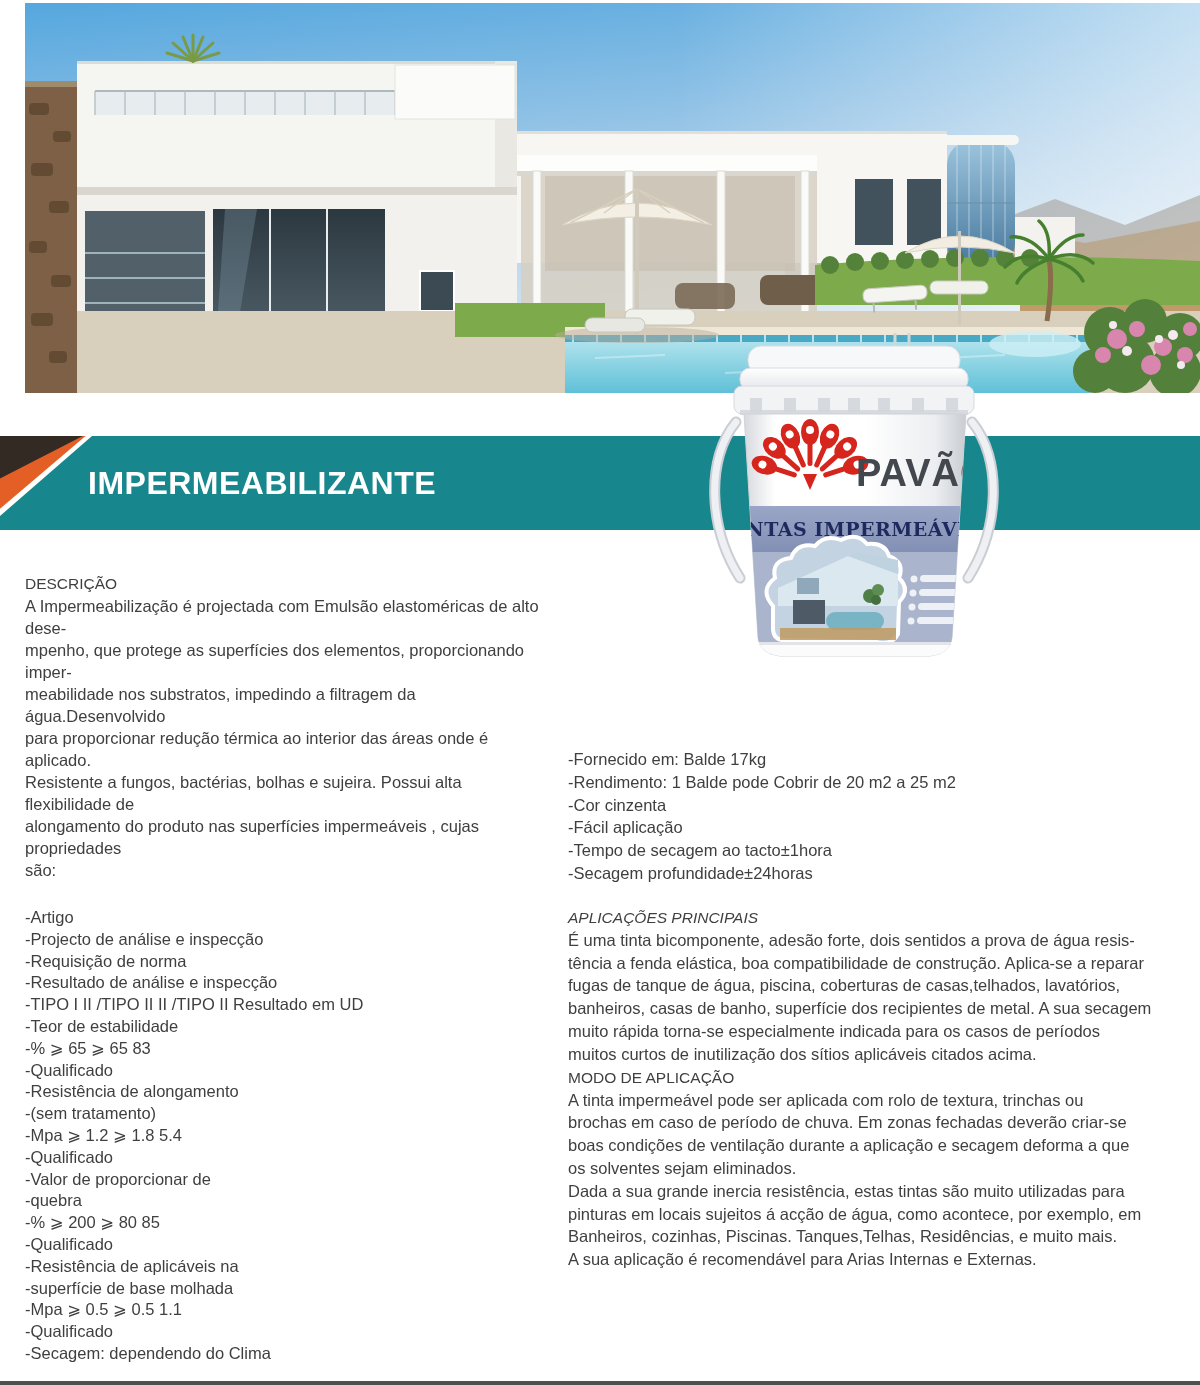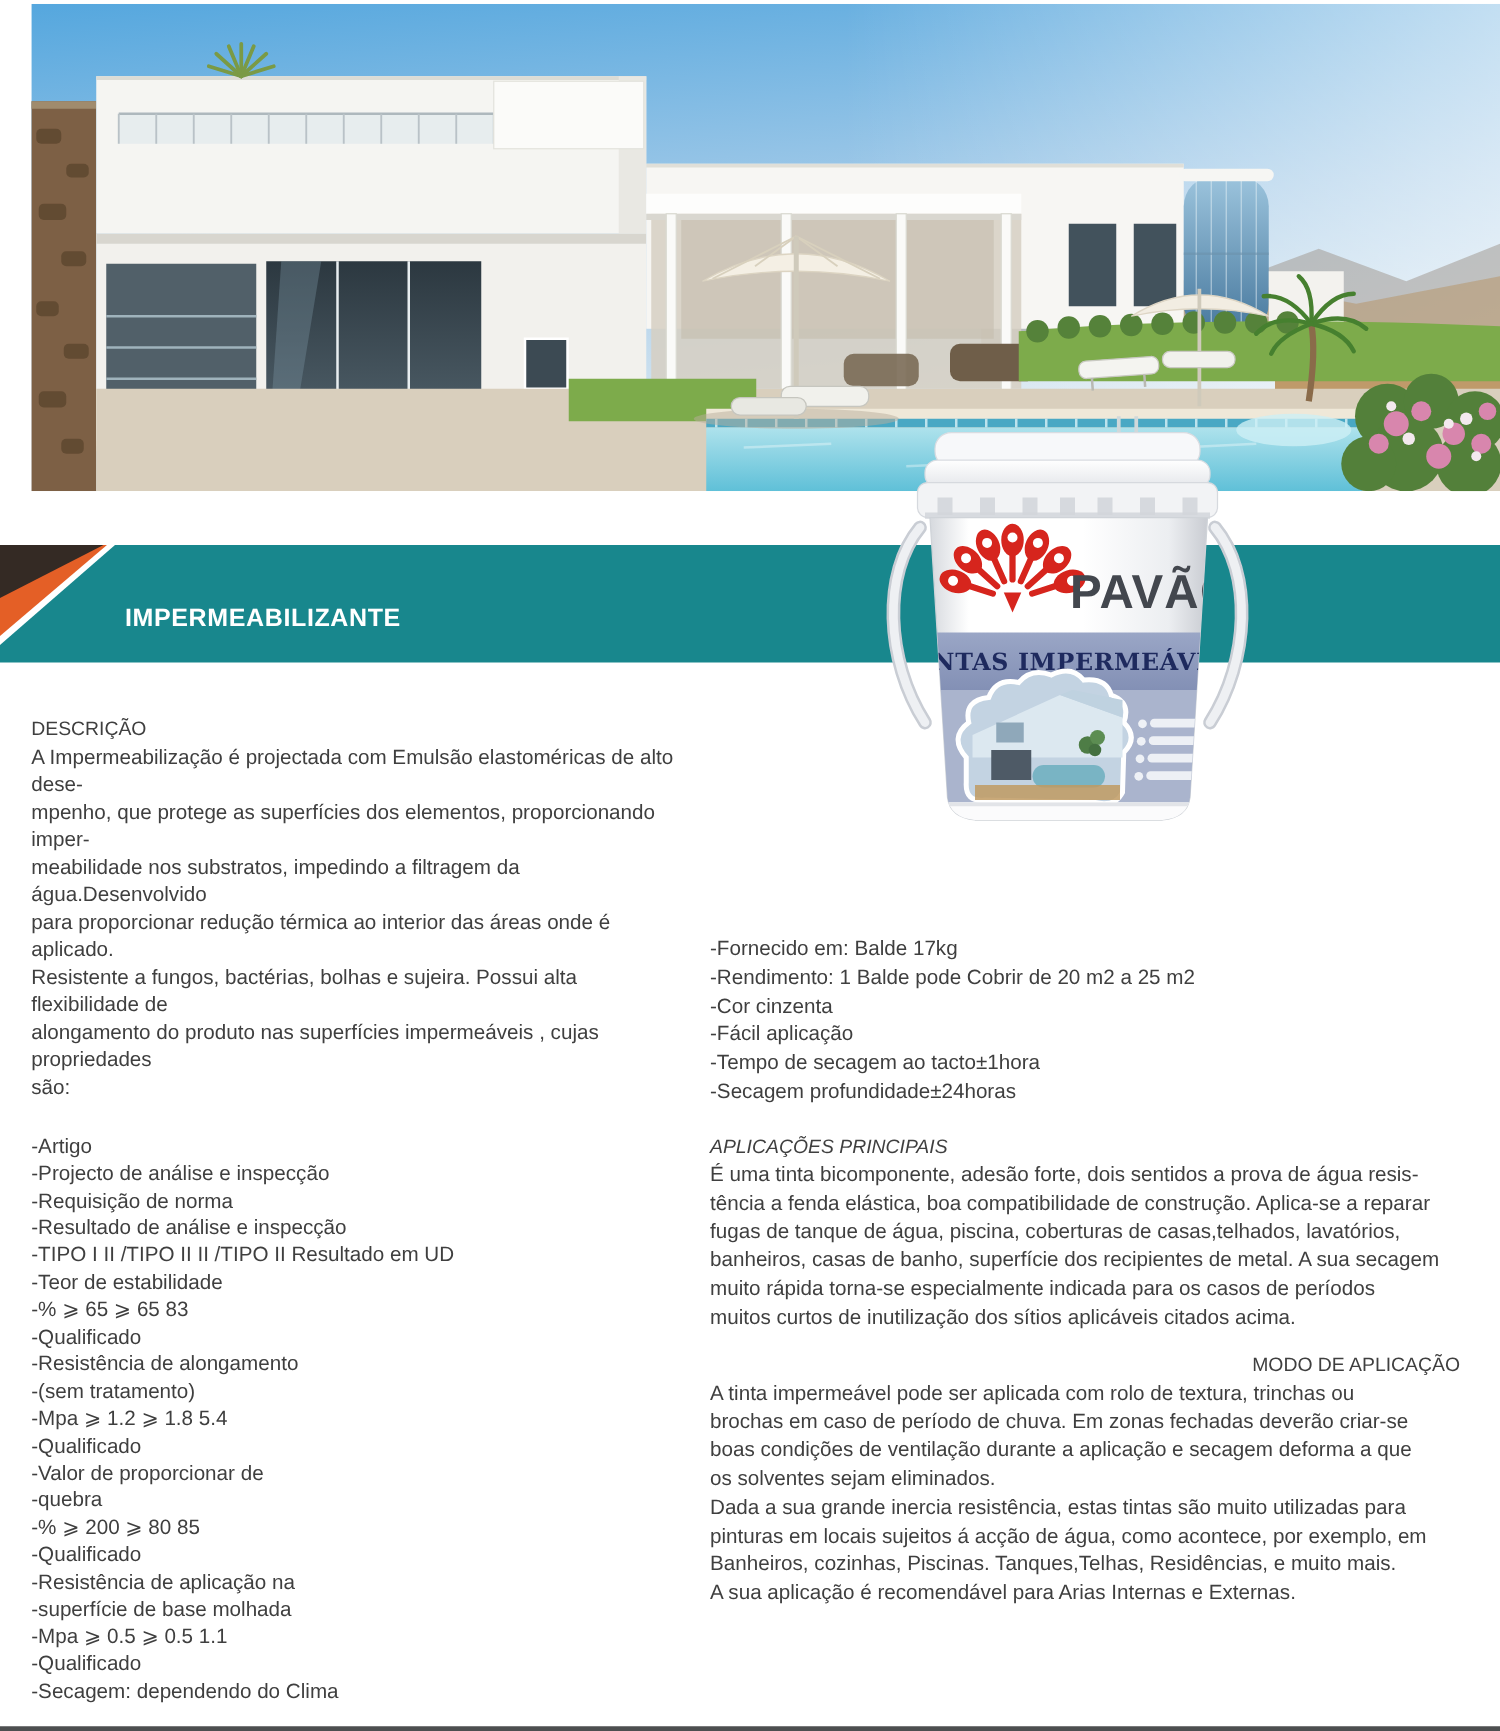--- a/index.html
+++ b/index.html
@@ -6,42 +6,42 @@
   .page{position:relative;width:1200px;height:1385px;margin:0 auto;background:#fff;overflow:hidden;
         font-family:"Liberation Sans","DejaVu Sans",sans-serif;color:#3f3f3f;}
 
   
   .hero{position:absolute;left:25px;top:3px;width:1175px;height:390px;overflow:hidden;}
   .hero svg{display:block;width:100%;height:100%;}
 
   
   .banner{position:absolute;left:0;top:436px;width:1200px;height:94px;background:var(--teal,#18878d);}
   .banner-title{position:absolute;left:88px;top:0;height:94px;display:flex;align-items:center;
-        margin:12px;color:#fff;font-size:20px;font-weight:bold;letter-spacing:.5px;}
+        margin:0;color:#fff;font-size:32px;font-weight:bold;letter-spacing:.5px;}
   .corner{position:absolute;left:0;top:0;width:92px;height:80px;}
   .tri{position:absolute;left:0;top:0;width:100%;height:100%;}
   .tri-white{background:#ffffff;clip-path:polygon(0 0,100% 0,0 100%);}
   .tri-orange{background:var(--orange,#e45f26);clip-path:polygon(0 0,93% 0,0 91%);}
   .tri-dark{background:var(--dark_triangle,#342a24);clip-path:polygon(0 0,90% 0,0 53%);}
 
   
   .bucket{position:absolute;left:698px;top:338px;width:312px;height:327px;}
   .bucket svg{display:block;width:100%;height:100%;}
 
   
   .col{position:absolute;font-size:16.5px;}
   .col-left{left:25px;top:572px;width:525px;line-height:22px;}
   .col-right{left:568px;top:748px;width:600px;line-height:22.8px;}
   .heading{font-size:15.5px;line-height:23px;}
   .para{white-space:pre-line;}
   .col-left .list{margin-top:26px;}
   .list-line{line-height:21.8px;}
   .col-right .list-line{line-height:22.8px;}
   .mt1{margin-top:21px;font-style:italic;}
-  .mt2{margin-top:15px;text-align:right;}
+  .mt2{margin-top:0;}
 
   .bottom-bar{position:absolute;left:0;bottom:0;width:1200px;height:4px;background:#4d4f50;}
 </style>
 </head>
 <body>
 
 <div class="page">
 
   <div class="hero">
     <svg viewBox="0 0 1175 390" preserveAspectRatio="none">
@@ -456,21 +456,21 @@
         <div class="list-line">-% ⩾ 65 ⩾ 65 83</div>
         <div class="list-line">-Qualificado</div>
         <div class="list-line">-Resistência de alongamento</div>
         <div class="list-line">-(sem tratamento)</div>
         <div class="list-line">-Mpa ⩾ 1.2 ⩾ 1.8 5.4</div>
         <div class="list-line">-Qualificado</div>
         <div class="list-line">-Valor de proporcionar de</div>
         <div class="list-line">-quebra</div>
         <div class="list-line">-% ⩾ 200 ⩾ 80 85</div>
         <div class="list-line">-Qualificado</div>
-        <div class="list-line">-Resistência de aplicação na</div>
+        <div class="list-line">-Resistência de aplicáveis na</div>
         <div class="list-line">-superfície de base molhada</div>
         <div class="list-line">-Mpa ⩾ 0.5 ⩾ 0.5 1.1</div>
         <div class="list-line">-Qualificado</div>
         <div class="list-line">-Secagem: dependendo do Clima</div>
       </div>
   </section>
 
   <section class="col col-right">
     <div class="list">
         <div class="list-line">-Fornecido em: Balde 17kg</div>

